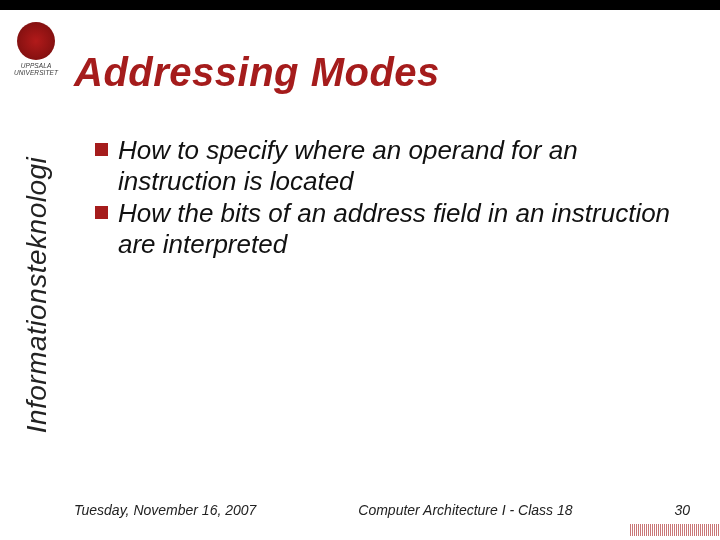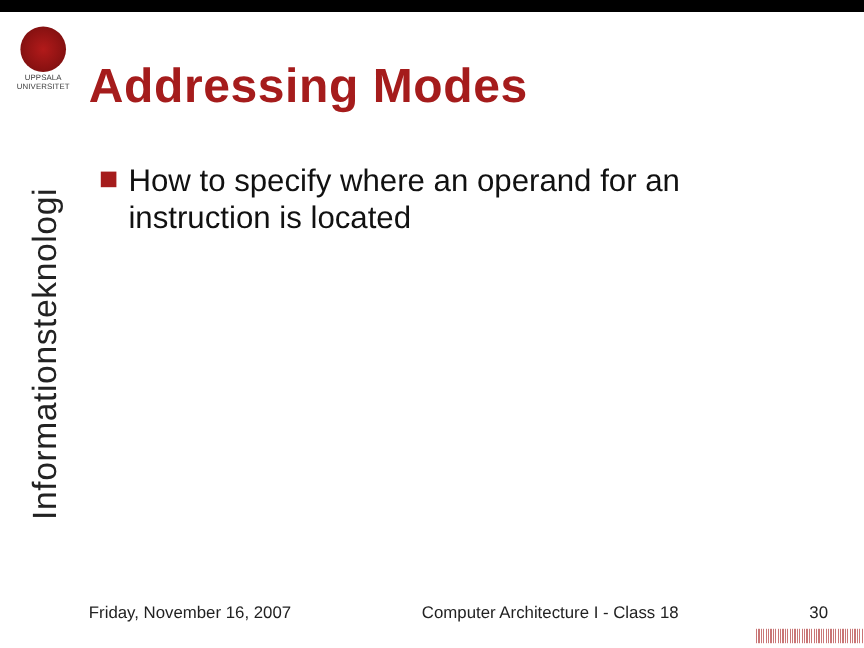--- a/index.html
+++ b/index.html
@@ -1,17 +1,17 @@
 <!DOCTYPE html>
 <html><head>
 <meta charset="utf-8">
 <style>
   * { margin: 0; padding: 0; box-sizing: border-box; }
   html, body { width: 720px; height: 540px; font-family: Arial, Helvetica, sans-serif; background: #fff; overflow: hidden; }
-  .slide { position: relative; width: 720px; height: 540px; }
+  .slide { position: relative; width: 720px; height: 540px; font-style: italic; }
 
   .top-strip { position: absolute; top: 0; left: 0; right: 0; height: 10px; background: #000; }
 
   .logo-area {
     position: absolute;
     top: 22px;
     left: 14px;
     width: 44px;
     text-align: center;
   }
@@ -54,21 +54,21 @@
     transform: rotate(-90deg);
     white-space: nowrap;
     font-size: 28px;
     color: #222;
     letter-spacing: 0.5px;
   }
 
   .content {
     position: absolute;
     top: 135px;
-    left: 84px;
+    left: 95px;
     right: 30px;
   }
   .bullet-item {
     display: flex;
     align-items: flex-start;
     margin-bottom: 2px;
   }
   .square-bullet {
     width: 13px; height: 13px;
     background: #a51c1c;
@@ -125,24 +125,28 @@
 
   <div class="sidebar">
     <div class="sidebar-text">Informationsteknologi</div>
   </div>
 
   <div class="content">
     <div class="bullet-item">
       <span class="square-bullet"></span>
       <span class="bullet-text">How to specify where an operand for an instruction is located</span>
     </div>
+    <div class="bullet-item">
+      <span class="square-bullet"></span>
+      <span class="bullet-text">How the bits of an address field in an instruction are interpreted</span>
+    </div>
   </div>
 
   <div class="footer">
-    <span>Friday, November 16, 2007</span>
+    <span>Tuesday, November 16, 2007</span>
     <span class="spacer"></span>
     <span>Computer Architecture I - Class 18</span>
     <span class="spacer"></span>
     <span>30</span>
   </div>
 
   <div class="dash-strip-right"></div>
 
 </div>
 

